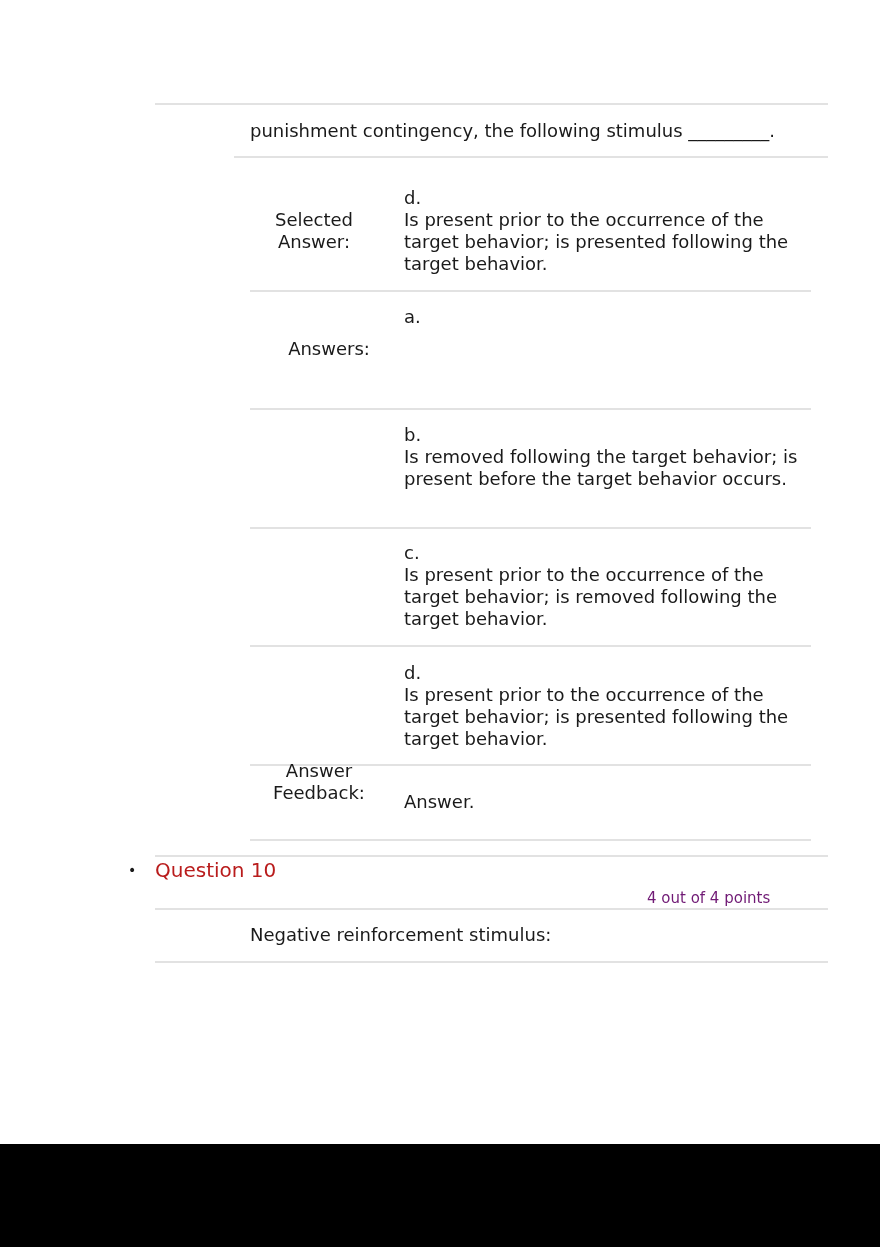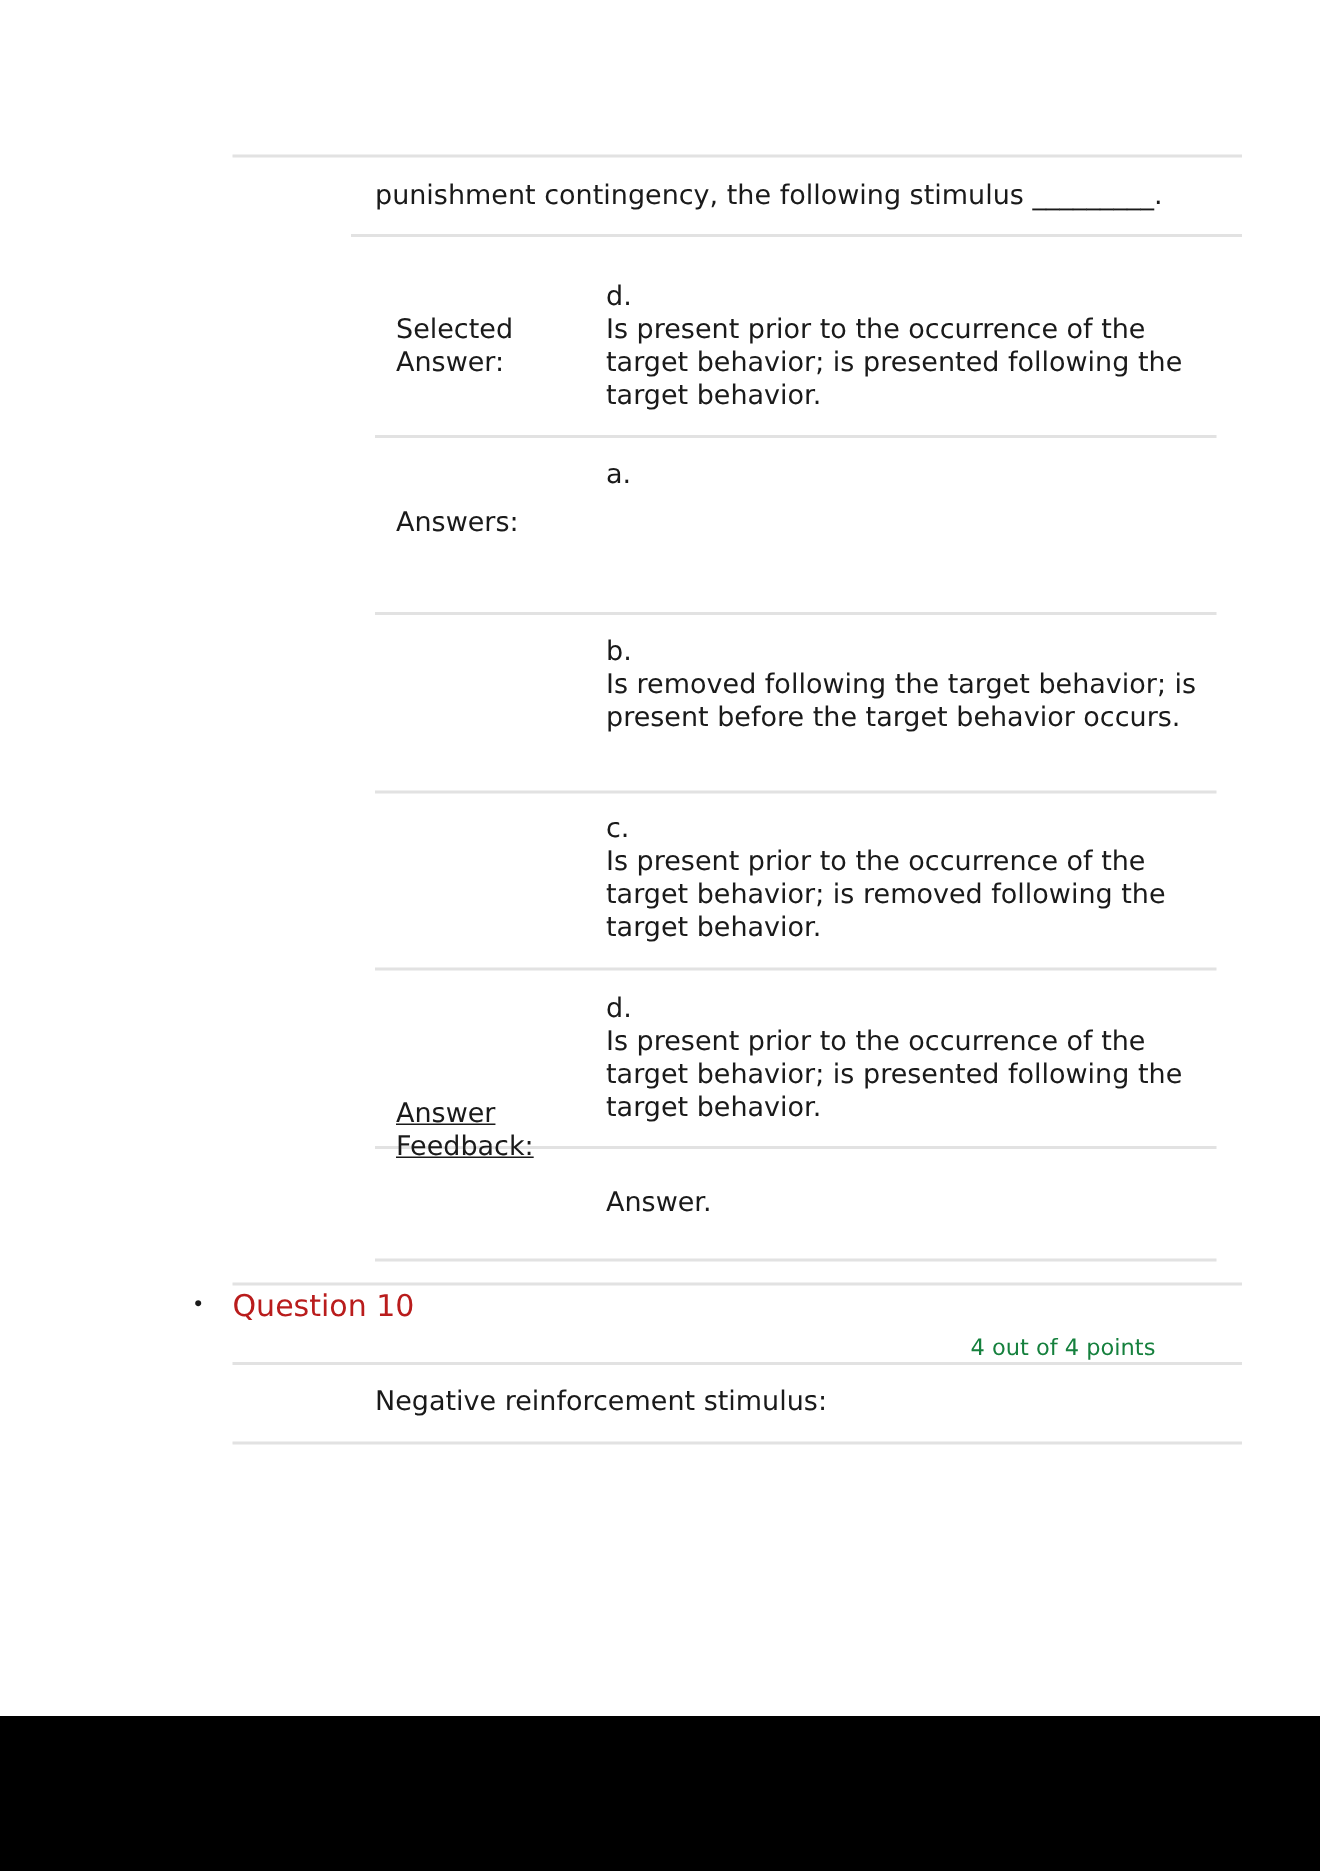--- a/index.html
+++ b/index.html
@@ -4,25 +4,25 @@
 <style>
   html, body { margin: 0; padding: 0; }
   body {
     width: 880px; height: 1247px; position: relative; overflow: hidden;
     background: #ffffff; color: #1a1a1a;
     font-family: "DejaVu Sans", sans-serif;
   }
   .hline { position: absolute; height: 2px; background: #e2e2e2; }
   .abs { position: absolute; }
   .q-text { font-size: 18px; line-height: 22px; }
-  .lbl { font-size: 18px; line-height: 22px; width: 130px; }
+  .lbl { font-size: 18px; line-height: 22px; width: 130px; text-align: center; }
   .ans { font-size: 18px; line-height: 22px; width: 400px; }
   .bullet { font-size: 14px; }
   .q-title { font-size: 20px; line-height: 24px; color: #b91c1c; }
-  .points { font-size: 15px; line-height: 18px; color: #15803d; }
+  .points { font-size: 15px; line-height: 18px; color: #701a75; }
   .black-bar { position: absolute; left: 0; top: 1144px; width: 880px; height: 103px; background: #000; }
 </style>
 </head>
 <body>
 
 <div class="hline" style="left:155px; top:103px; width:673px;"></div>
 <div class="abs q-text" style="left:250px; top:120px; width:570px;">punishment contingency, the following stimulus _________.</div>
 <div class="hline" style="left:234px; top:156px; width:594px;"></div>
 
 <div class="abs lbl" style="left:264px; top:209px; width:100px;">Selected Answer:</div>
@@ -49,21 +49,21 @@
   <div style="width:400px;">Is present prior to the occurrence of the target behavior; is removed following the target behavior.</div>
 </div>
 <div class="hline" style="left:250px; top:645px; width:561px;"></div>
 
 <div class="abs ans" style="left:404px; top:662px;">
   <div>d.</div>
   <div style="width:392px;">Is present prior to the occurrence of the target behavior; is presented following the target behavior.</div>
 </div>
 <div class="hline" style="left:250px; top:764px; width:561px;"></div>
 
-<div class="abs lbl" style="left:264px; top:732px; width:110px;text-decoration:underline;">Answer Feedback:</div>
+<div class="abs lbl" style="left:264px; top:760px; width:110px;">Answer Feedback:</div>
 <div class="abs ans" style="left:404px; top:791px;">Answer.</div>
 <div class="hline" style="left:250px; top:839px; width:561px;"></div>
 
 <div class="hline" style="left:155px; top:855px; width:673px;"></div>
 <div class="abs bullet" style="left:128px; top:862px;">•</div>
 <div class="abs q-title" style="left:155px; top:858px;">Question 10</div>
 <div class="abs points" style="left:647px; top:889px;">4 out of 4 points</div>
 <div class="hline" style="left:155px; top:908px; width:673px;"></div>
 <div class="abs q-text" style="left:250px; top:924px;">Negative reinforcement stimulus:</div>
 <div class="hline" style="left:155px; top:961px; width:673px;"></div>

